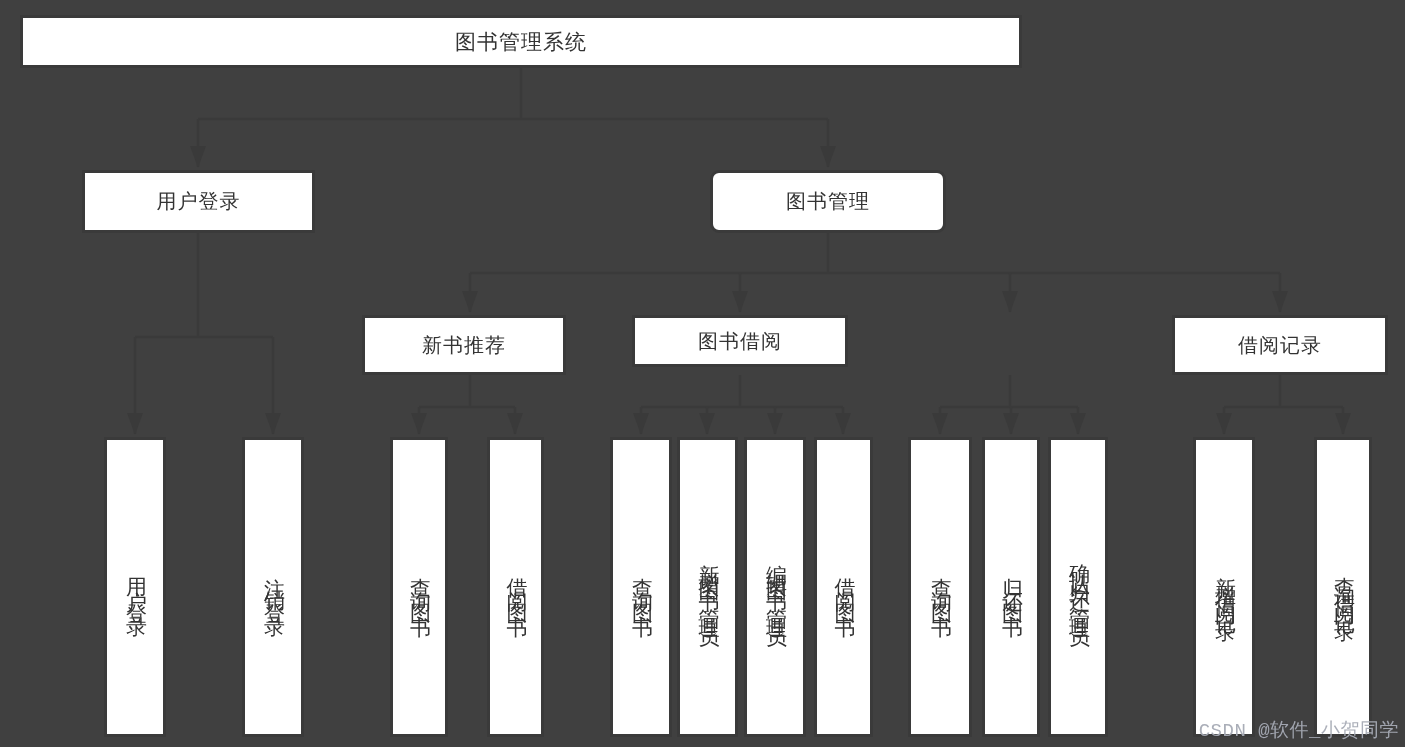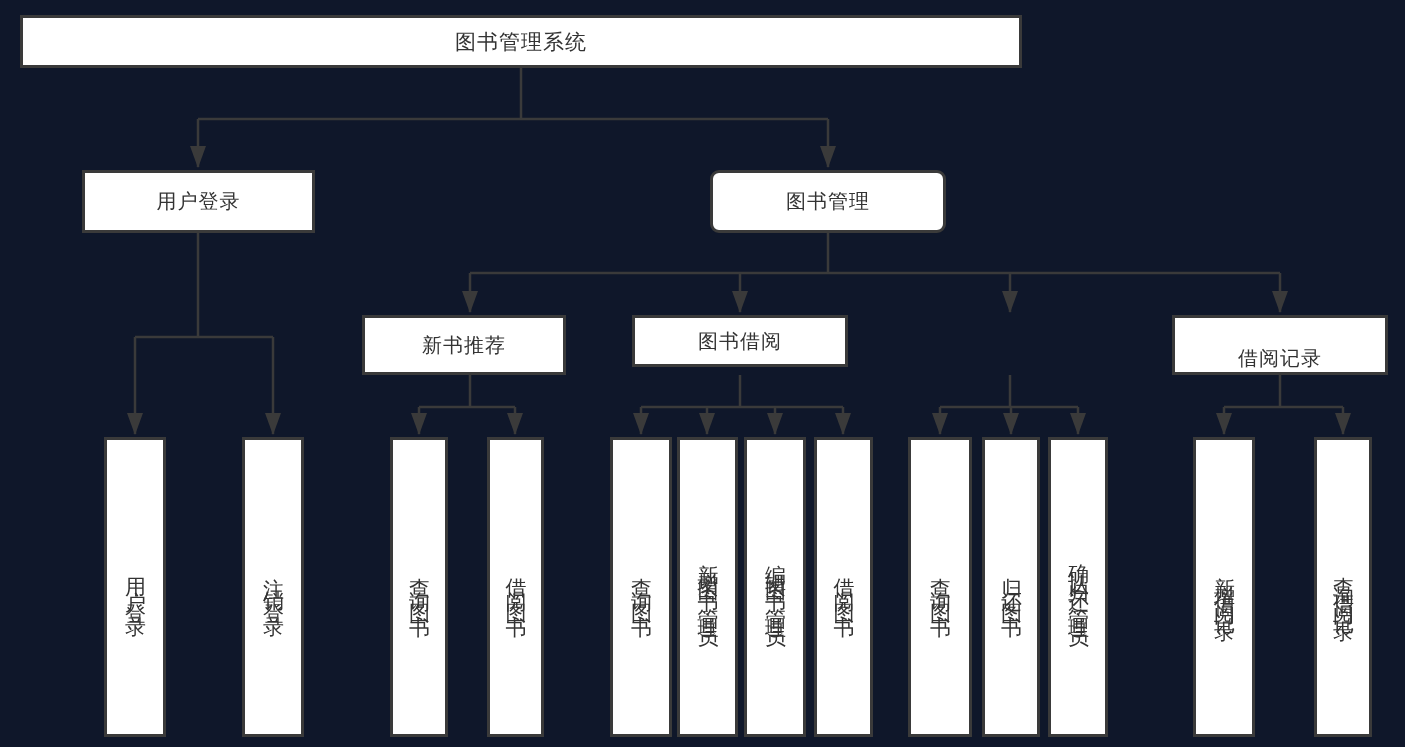--- a/index.html
+++ b/index.html
@@ -1,18 +1,18 @@
 <!DOCTYPE html>
 <html><head>
 <meta charset="utf-8">
 <style>
   html,body{margin:0;padding:0;background:#ffffff;}
   #canvas{
-    position:relative;width:1405px;height:747px;background:#0f172a;overflow:hidden;
-    font-family:Liberation Serif, serif;
+    position:relative;width:1405px;height:747px;background:#404040;overflow:hidden;
+    font-family:Liberation Mono, monospace;
   }
   svg.connectors{position:absolute;left:0;top:0;z-index:1;}
   .hbox{
     position:absolute;z-index:2;box-sizing:border-box;background:#ffffff;
     border:3px solid #3a3a3a;display:flex;align-items:center;justify-content:center;
     color:#333333;font-size:20px;letter-spacing:1px;
   }
   .hbox.root{font-size:21px;}
   .vbox{
     position:absolute;z-index:2;box-sizing:border-box;background:#ffffff;
@@ -88,21 +88,21 @@
   <div class="hbox" style="left:710px;top:170px;width:236px;height:63px;border-radius:9px;">
     <span>图书管理</span>
   </div>
 
   <div class="hbox" style="left:362px;top:315px;width:204px;height:60px;">
     <span>新书推荐</span>
   </div>
   <div class="hbox" style="left:632px;top:315px;width:216px;height:52px;">
     <span>图书借阅</span>
   </div>
-  <div class="hbox" style="left:1172px;top:315px;width:216px;height:60px;align-items:flex-end;">
+  <div class="hbox" style="left:1172px;top:315px;width:216px;height:60px;">
     <span>借阅记录</span>
   </div>
 
   <div class="vbox v-short" style="left:104px;width:62px;">
     <span>用户登录</span>
   </div>
   <div class="vbox v-short" style="left:242px;width:62px;">
     <span>注销登录</span>
   </div>
 
@@ -136,14 +136,15 @@
     <span>确认归还（管理员）</span>
   </div>
 
   <div class="vbox v-med" style="left:1193px;width:62px;">
     <span>新增借阅记录</span>
   </div>
   <div class="vbox v-med" style="left:1314px;width:58px;">
     <span>查询借阅记录</span>
   </div>
 
+  <div class="watermark">CSDN @软件_小贺同学</div>
 
 </div>
 
 </body></html>

